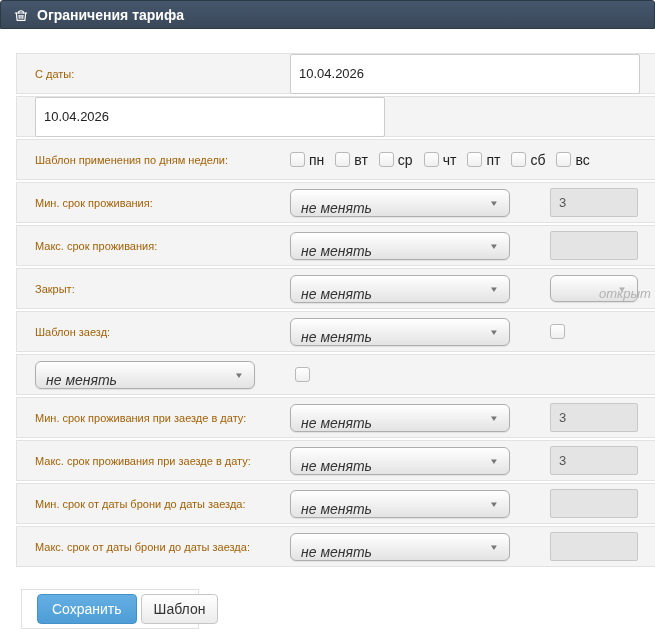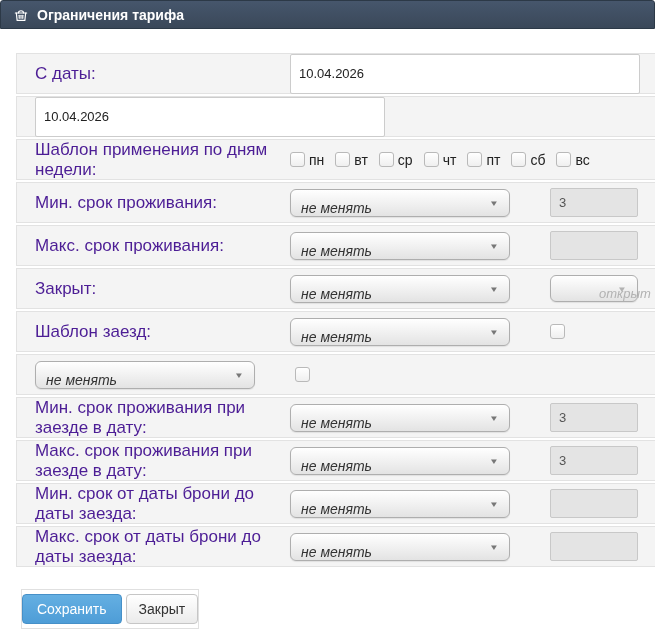--- a/index.html
+++ b/index.html
@@ -22,21 +22,21 @@
   .form-wrap { margin: 24px 0 0 16px; width: 639px; }
   .form-row {
     background: #f4f4f4;
     border: 1px solid #e2e2e2;
     border-right: none;
     margin-bottom: 2px;
     height: 41px;
     display: flex; align-items: center;
     padding-left: 18px;
   }
-  .row-label { width: 255px; flex: 0 0 255px; font-size: 17px; color: #4c1d95; }
+  .row-label { width: 255px; flex: 0 0 255px; font-size: 11px; color: #a16207; }
 
   .text-input {
     width: 350px; height: 40px;
     border: 1px solid #cccccc; border-radius: 2px;
     background: #ffffff; padding: 0 8px;
     font-family: "Liberation Sans", sans-serif;
     font-size: 13px; color: #222222;
   }
 
   .select {
@@ -81,21 +81,21 @@
   .day-item { display: flex; align-items: center; margin-right: 11px; }
   .day-item .day-label { font-size: 14px; color: #222222; margin-left: 4px; }
 
   
   .footer-bar {
     margin: 22px 0 0 21px;
     width: 178px; height: 40px;
     background: #ffffff;
     border: 1px solid #e0e0e0;
     display: flex; align-items: center;
-    gap: 4px;
+    padding-left: 15px; gap: 4px;
   }
   .btn {
     height: 30px; border-radius: 4px;
     font-family: "Liberation Sans", sans-serif;
     font-size: 14px; cursor: pointer;
   }
   .btn-save {
     background: linear-gradient(#64afe2, #4e9dd7);
     border: 1px solid #4690c8;
     color: #ffffff; padding: 0 14px;
@@ -248,14 +248,14 @@
       <span class="select-value">не менять</span>
       <span class="select-arrow">▼</span>
     </div>
     <input class="aux-input aux" type="text" disabled="" value="" style="">
   </div>
 
 </div>
 
 <div class="footer-bar">
   <button class="btn btn-save">Сохранить</button>
-  <button class="btn btn-cancel">Закрыт</button>
+  <button class="btn btn-cancel">Шаблон</button>
 </div>
 
 </body></html>

